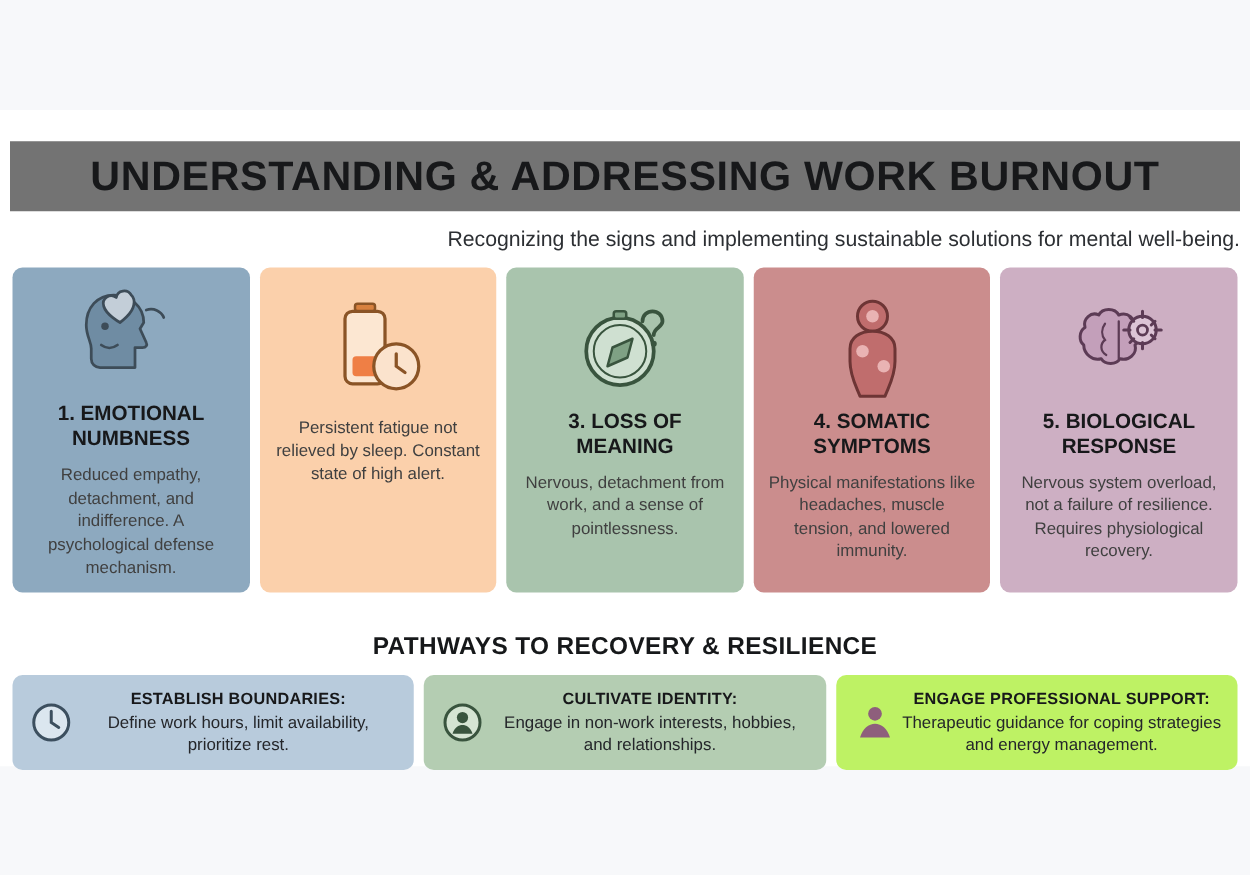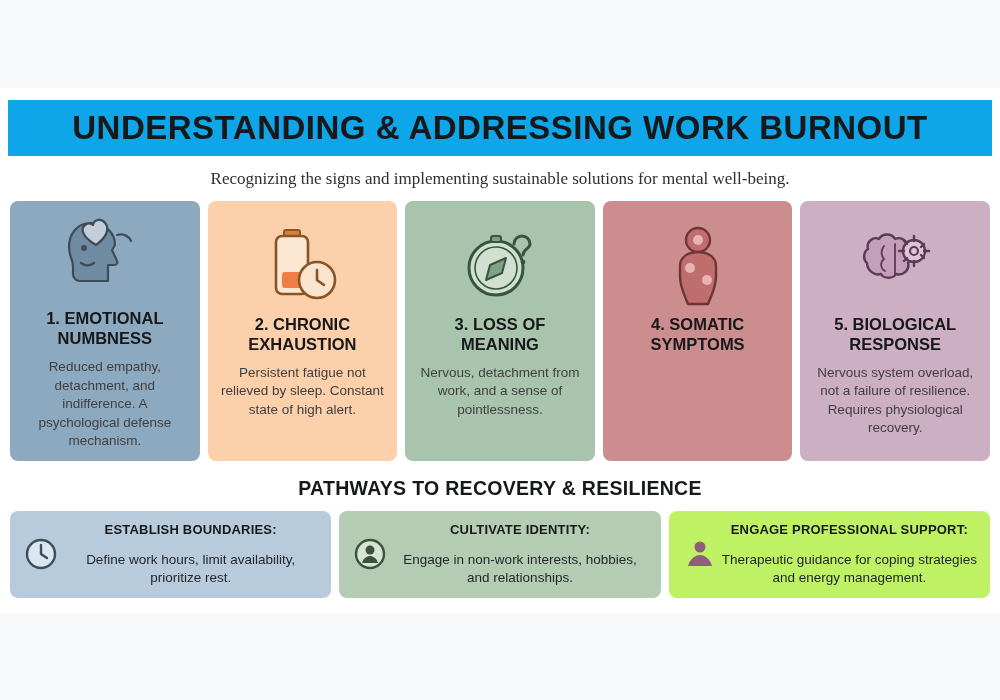--- a/index.html
+++ b/index.html
@@ -17,40 +17,39 @@
     position: absolute;
     left: 0;
     top: 88px;
     width: 1000px;
     height: 525px;
     background: #ffffff;
     box-sizing: border-box;
     padding: 0 8px;
   }
   .title-bar {
-    margin: 12px 0 0 0;
-    background: #0ea5e9;
+    margin: 25px 0 0 0;
+    background: #737373;
     height: 56px;
     display: flex;
     align-items: center;
     justify-content: center;
   }
   .title {
     font-size: 33px;
     font-weight: bold;
     letter-spacing: 0.5px;
     color: #17181a;
     text-align: center;
   }
   .subtitle {
-    text-align: center;
+    text-align: right;
     font-size: 17px;
     color: #2c2f33;
     margin: 13px 0 12px 0;
-    font-family: Liberation Serif, serif;
   }
   .cards {
     display: flex;
     gap: 8px;
     padding: 0 2px;
   }
   .card {
     flex: 1 1 0;
     height: 260px;
     border-radius: 8px;
@@ -80,21 +79,21 @@
     text-align: center;
     line-height: 1.38;
     margin-top: 9px;
   }
   .section-heading {
     text-align: center;
     font-size: 19.5px;
     font-weight: bold;
     color: #16181a;
     letter-spacing: 0.3px;
-    margin: 16px 0 11px 0;
+    margin: 32px 0 11px 0;
   }
   .pathways {
     display: flex;
     gap: 8px;
     padding: 0 2px;
   }
   .pathway {
     flex: 1 1 0;
     border-radius: 8px;
     box-sizing: border-box;
@@ -119,21 +118,21 @@
   .pathway-title {
     font-size: 13px;
     font-weight: bold;
     color: #17181a;
     letter-spacing: 0.2px;
   }
   .pathway-desc {
     font-size: 13.5px;
     color: #24262a;
     line-height: 1.32;
-    margin-top: 14px;
+    margin-top: 3px;
   }
 </style>
 </head>
 <body>
 
 <div class="infographic">
 
   <div class="title-bar">
     <div class="title">UNDERSTANDING &amp; ADDRESSING WORK BURNOUT</div>
   </div>
@@ -159,21 +158,20 @@
     <div class="card" style="background:#fbd0ab">
       <div class="card-icon">
         <svg width="96" height="90" viewBox="0 0 96 90">
           <rect x="30" y="12" width="16" height="6" rx="2" fill="#d8813f" stroke="#8a5426" stroke-width="2"></rect>
           <rect x="22" y="18" width="32" height="58" rx="6" fill="#fce7d2" stroke="#8a5426" stroke-width="2.6"></rect>
           <rect x="28" y="54" width="20" height="16" rx="3" fill="#ef7f45"></rect>
           <circle cx="63" cy="62" r="18" fill="#fbe3cd" stroke="#8a5426" stroke-width="2.6"></circle>
           <path d="M63 52v10l7 5" fill="none" stroke="#8a5426" stroke-width="2.6" stroke-linecap="round"></path>
         </svg>
       </div>
-      <div class="card-title">2. CHRONIC EXHAUSTION</div>
       <div class="card-desc">Persistent fatigue not relieved by sleep. Constant state of high alert.</div>
     </div>
 
     <div class="card" style="background:#a9c4ad">
       <div class="card-icon">
         <svg width="96" height="90" viewBox="0 0 96 90">
           <circle cx="44" cy="50" r="27" fill="#cfe0d1" stroke="#39543e" stroke-width="3"></circle>
           <circle cx="44" cy="50" r="21" fill="none" stroke="#39543e" stroke-width="1.6"></circle>
           <path d="M54 40 38 47l-4 15 16-7z" fill="#7fa184" stroke="#39543e" stroke-width="2" stroke-linejoin="round"></path>
           <rect x="39" y="18" width="10" height="6" rx="2" fill="#7fa184" stroke="#39543e" stroke-width="2"></rect>
@@ -189,20 +187,21 @@
       <div class="card-icon">
         <svg width="96" height="90" viewBox="0 0 96 90">
           <circle cx="48" cy="22" r="12" fill="#c06d6d" stroke="#6d3535" stroke-width="2.4"></circle>
           <path d="M30 48c0-9 8-14 18-14s18 5 18 14v10c0 12-5 20-8 28H38c-3-8-8-16-8-28z" fill="#c06d6d" stroke="#6d3535" stroke-width="2.4" stroke-linejoin="round"></path>
           <circle cx="48" cy="22" r="5" fill="#f0c0c0" opacity="0.85"></circle>
           <circle cx="40" cy="50" r="5" fill="#f0c0c0" opacity="0.85"></circle>
           <circle cx="57" cy="62" r="5" fill="#f0c0c0" opacity="0.85"></circle>
         </svg>
       </div>
       <div class="card-title">4. SOMATIC SYMPTOMS</div>
+      <div class="card-desc">Physical manifestations like headaches, muscle tension, and lowered immunity.</div>
     </div>
 
     <div class="card" style="background:#cdafc3">
       <div class="card-icon">
         <svg width="96" height="90" viewBox="0 0 96 90">
           <path d="M20 45c-4-3-4-11 1-14-2-7 5-13 11-10 3-6 13-6 16 0 7-3 14 3 12 10 5 3 5 11 1 14 2 7-5 13-12 11-3 5-12 5-15 0-7 2-14-4-14-11z" fill="#c39fba" stroke="#5c3b55" stroke-width="2.4" stroke-linejoin="round"></path>
           <path d="M37 28c-3 4-3 9 0 13-4 3-4 9 1 12M48 26v30" fill="none" stroke="#5c3b55" stroke-width="1.8" stroke-linecap="round"></path>
           <circle cx="67" cy="33" r="11" fill="#dcc4d6" stroke="#5c3b55" stroke-width="2.4"></circle>
           <circle cx="67" cy="33" r="4" fill="none" stroke="#5c3b55" stroke-width="2.2"></circle>
           <path d="M67 18v5M67 43v5M52 33h5M77 33h5M57 23l3 3M77 40l-3-3M57 43l3-3M77 26l-3 3" stroke="#5c3b55" stroke-width="2.4" stroke-linecap="round"></path>

